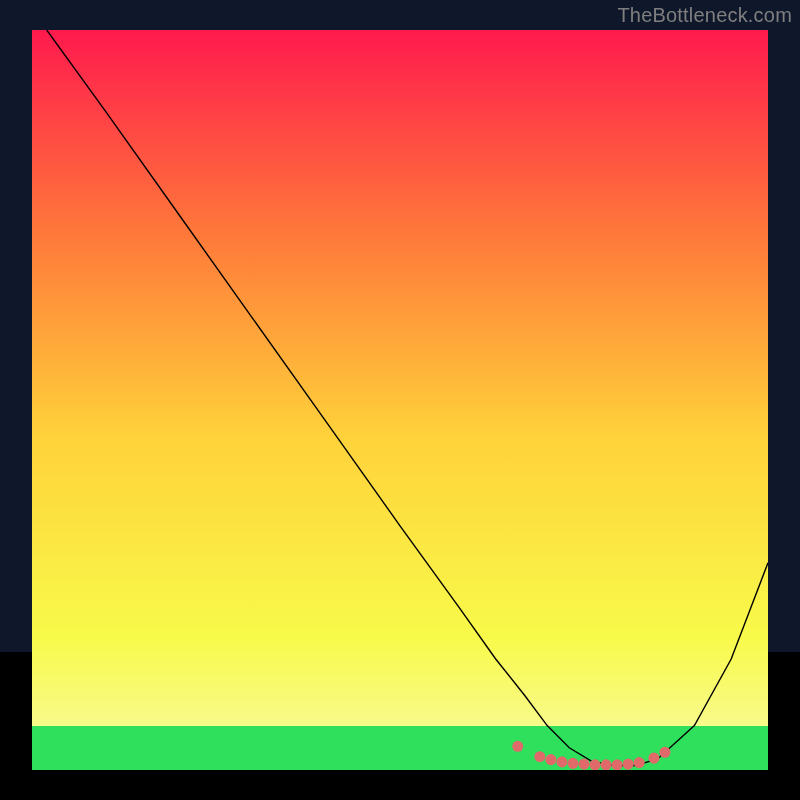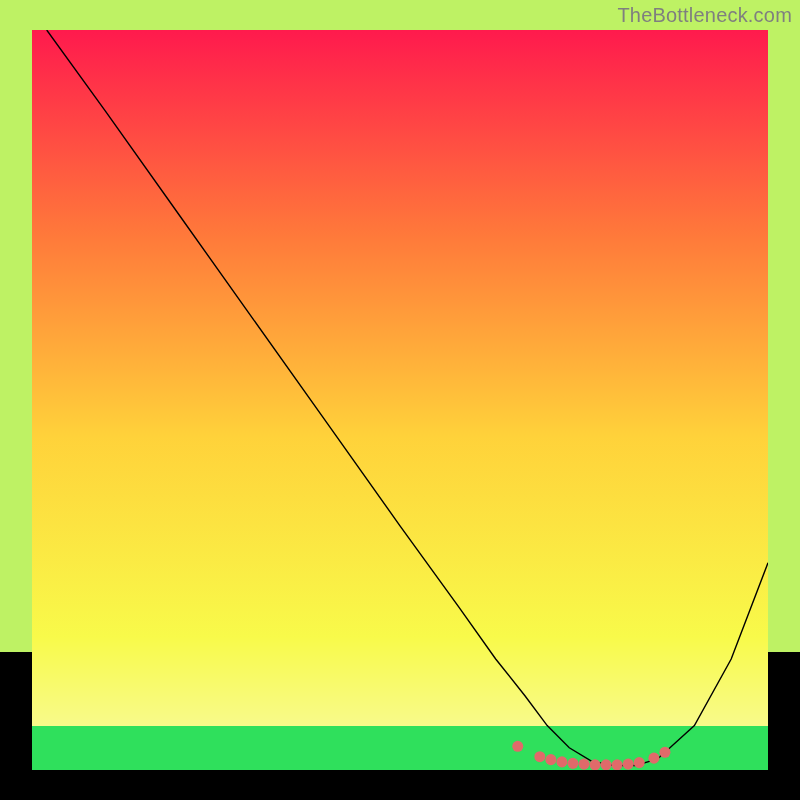--- a/index.html
+++ b/index.html
@@ -8,21 +8,21 @@
     width: 800px;
     height: 800px;
     background: #000;
     overflow: hidden;
     font-family: Arial, Helvetica, sans-serif;
   }
   .frame {
     position: relative;
     width: 800px;
     height: 652px;
-    background: #bef264;
+    background: #0f172a;
   }
   .watermark {
     position: absolute;
     top: 4px;
     right: 8px;
     color: #7f7f7f;
     font-size: 20px;
     font-weight: 500;
     letter-spacing: 0.2px;
     z-index: 5;

